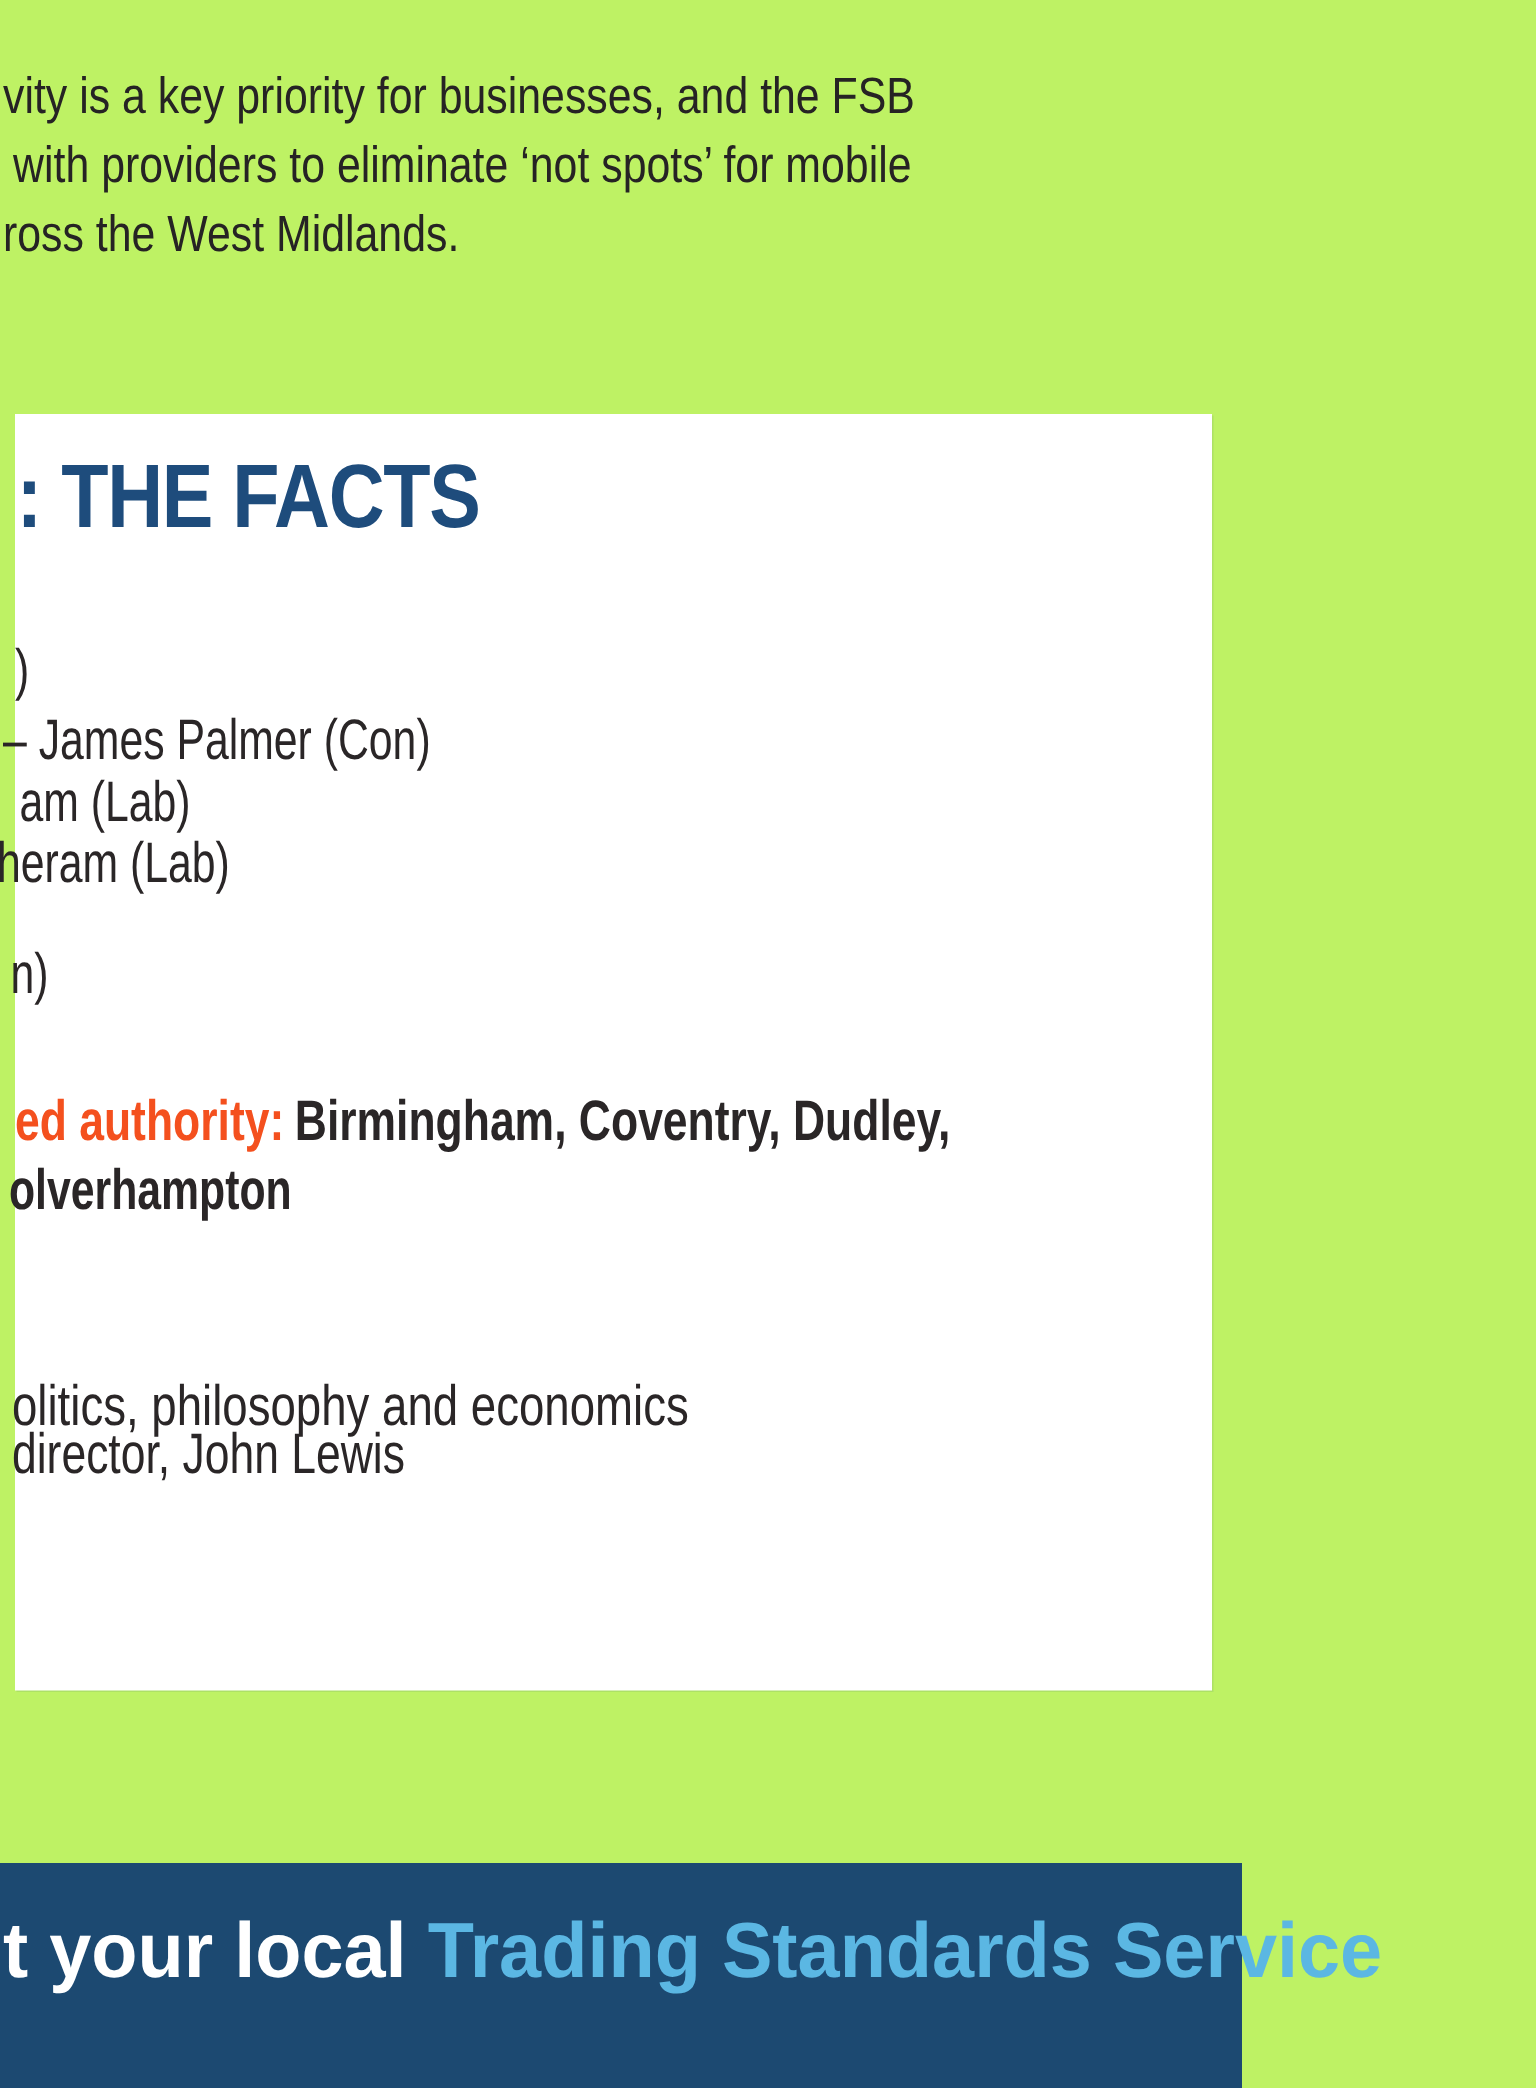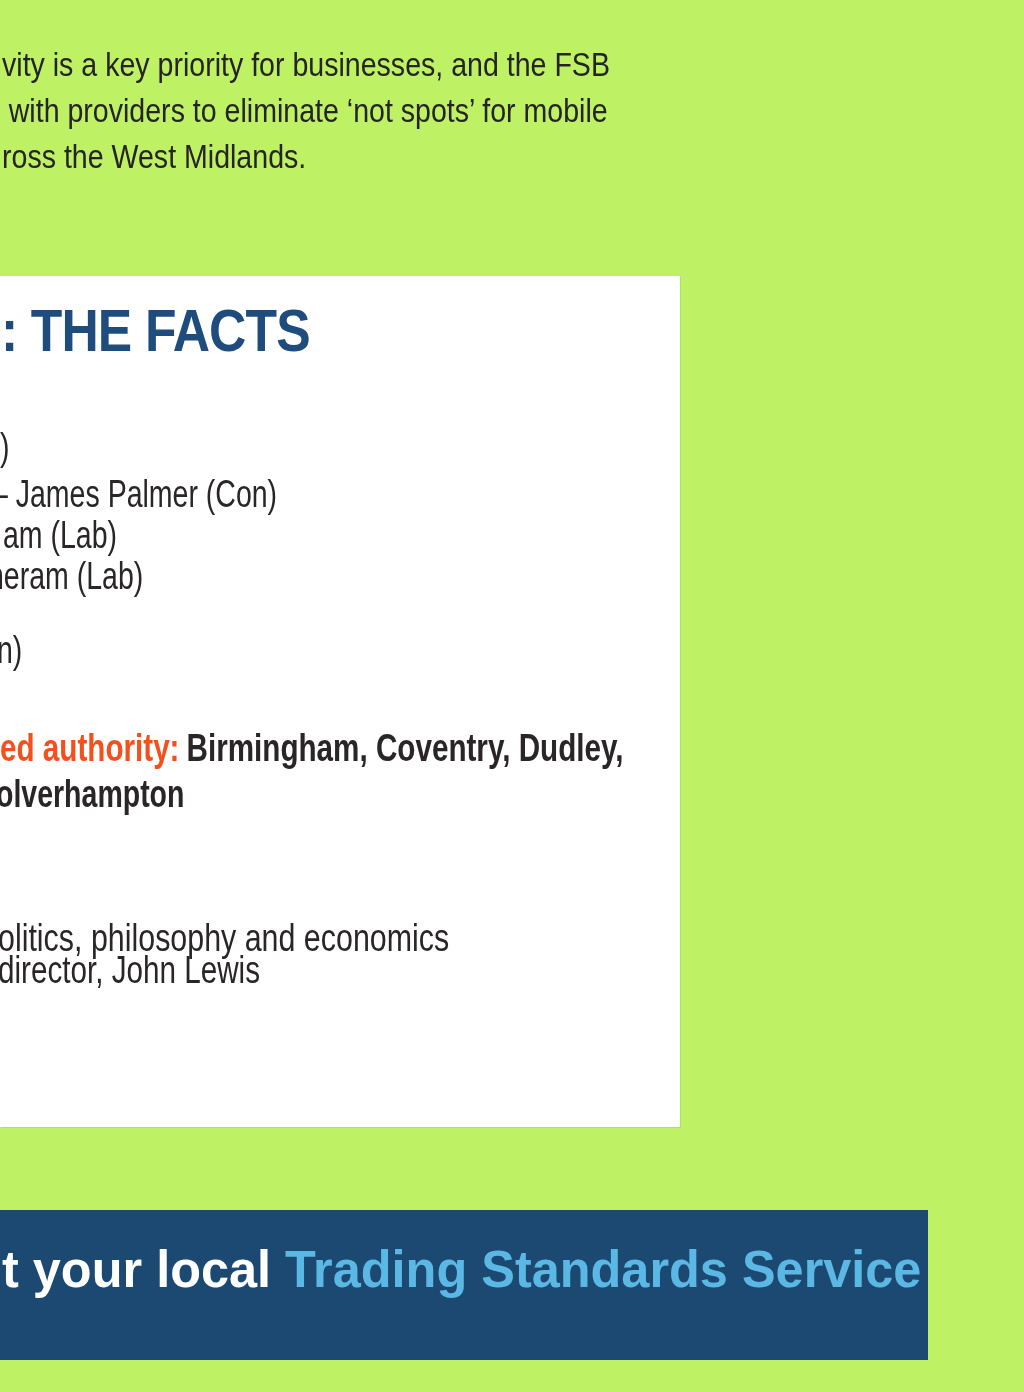--- a/index.html
+++ b/index.html
@@ -31,23 +31,23 @@
     line-height: 46px;
     transform: scaleX(0.84);
     transform-origin: 0 0;
     white-space: nowrap;
   }
   .intro .indent { padding-left: 8px; }
 
   
   .card {
     position: absolute;
-    left: 0;
+    left: 10px;
     top: 276px;
-    width: 680px;
+    width: 798px;
     height: 851px;
     background: #ffffff;
     box-shadow: 1px 1px 0 rgba(29, 74, 115, 0.10);
   }
 
   .heading {
     left: 1px;
     top: 25px;
     font-size: 60px;
     font-weight: 700;
@@ -83,22 +83,22 @@
 
   .bio {
     font-size: 38px;
     color: #2a2627;
   }
 
   
   .footer {
     position: absolute;
     left: 0;
-    top: 1210px;
-    width: 928px;
+    top: 1242px;
+    width: 828px;
     height: 150px;
     background: #1c4971;
   }
   .footer-text {
     left: 2px;
     top: 33px;
     font-size: 52px;
     font-weight: 700;
     color: #ffffff;
     transform: scaleX(0.97);

